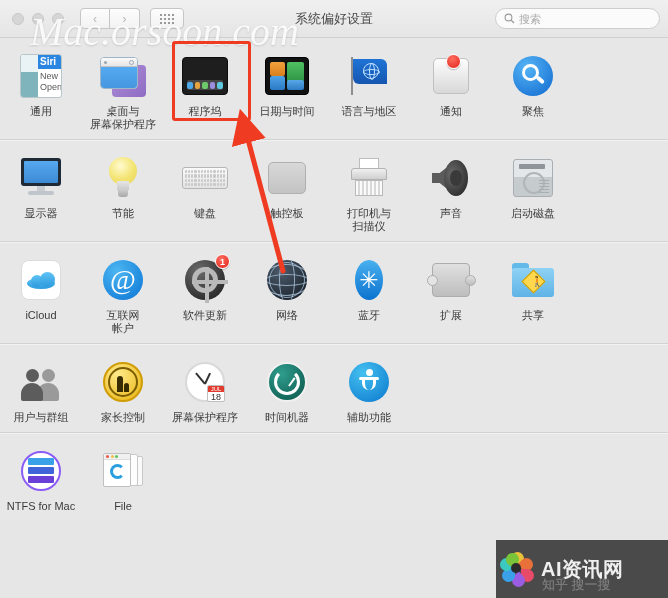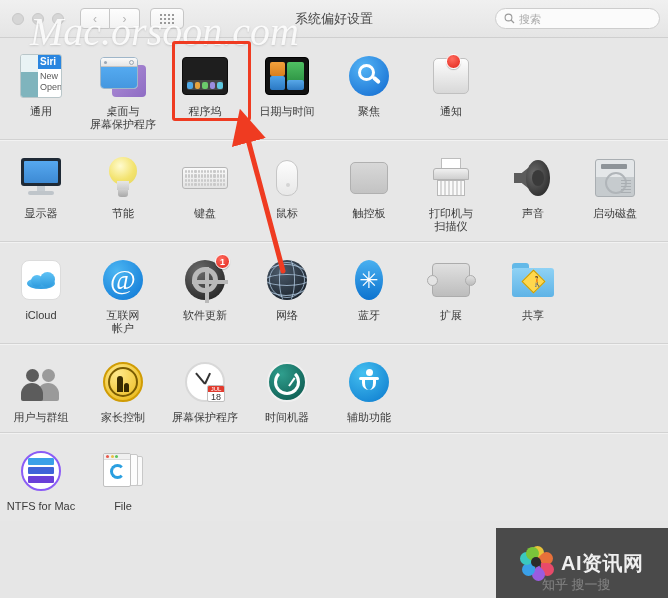--- a/index.html
+++ b/index.html
@@ -323,24 +323,24 @@
     font-size: 40px;
     color: rgba(255,255,255,0.88);
     text-shadow: 0 1px 2px rgba(140,140,140,.35);
     pointer-events: none;
     z-index: 18;
     white-space: nowrap;
   }
   #wm-bottom {
     position: absolute;
     right: 0; bottom: 0;
-    width: 172px; height: 70px;
+    width: 172px; height: 58px;
     background: #4a4a4a;
     display: flex; align-items: center;
-    gap: 7px; padding-left: 24px;
+    gap: 7px; padding-left: 4px;
     z-index: 21;
   }
   #wm-bottom .flower { position: relative; width: 34px; height: 34px; flex: none; }
   #wm-bottom .flower i {
     position: absolute; width: 13px; height: 13px; border-radius: 50% 50% 50% 0;
     display: block;
   }
   #wm-bottom .wmtext {
     color: #efefef; font-size: 20px; font-weight: bold;
     letter-spacing: 0.5px;
@@ -446,38 +446,48 @@
           <div class="ic-mission">
             <div class="q" style="left:4px;top:4px;width:15px;height:14px;background:linear-gradient(to bottom,#f2a13c,#d97f1c);"></div>
             <div class="q" style="right:4px;top:4px;width:17px;height:20px;background:linear-gradient(to bottom,#4fbf62,#2e9444);"></div>
             <div class="q" style="left:4px;bottom:4px;width:15px;height:14px;background:linear-gradient(to bottom,#4fa3e8,#2b79c4);"></div>
             <div class="q" style="right:4px;bottom:4px;width:17px;height:10px;background:linear-gradient(to bottom,#58a8e8,#2f7cc4);"></div>
           </div>
         </div>
         <div class="lbl">日期与时间</div>
       </div>
 
-
+      <div class="pref">
+        <div class="iconwrap">
+          <div class="ic-flag">
+              <div class="pole"></div>
+              <div class="cloth"></div>
+              <div class="globe"></div>
+            </div>
+        </div>
+        <div class="lbl">语言与地区</div>
+      </div>
+
+
+      <div class="pref">
+        <div class="iconwrap">
+          <div class="ic-notif"></div>
+          <div class="badge" style="top:2px;right:14px;width:15px;"></div>
+        </div>
+        <div class="lbl">通知</div>
+      </div>
 
       <div class="pref">
         <div class="iconwrap">
           <div class="ic-spot">
               <div class="ring"></div>
               <div class="hand"></div>
             </div>
         </div>
         <div class="lbl">聚焦</div>
-      </div>
-
-      <div class="pref">
-        <div class="iconwrap">
-          <div class="ic-notif"></div>
-          <div class="badge" style="top:2px;right:14px;width:15px;"></div>
-        </div>
-        <div class="lbl">通知</div>
       </div>
     </div>
 
     <div class="row">
       <div class="pref">
         <div class="iconwrap">
           <div class="ic-display">
               <div class="scr">
                 <i></i>
               </div>
@@ -552,28 +562,20 @@
               <i></i>
               <i></i>
               <i></i>
               <i></i>
               <i></i>
             </div>
         </div>
         <div class="lbl">键盘</div>
       </div>
 
-      <div class="pref">
-        <div class="iconwrap">
-          <div class="ic-mouse">
-              <i></i>
-            </div>
-        </div>
-        <div class="lbl">鼠标</div>
-      </div>
 
       <div class="pref">
         <div class="iconwrap">
           <div class="ic-trackpad"></div>
         </div>
         <div class="lbl">触控板</div>
       </div>
 
       <div class="pref">
         <div class="iconwrap">

